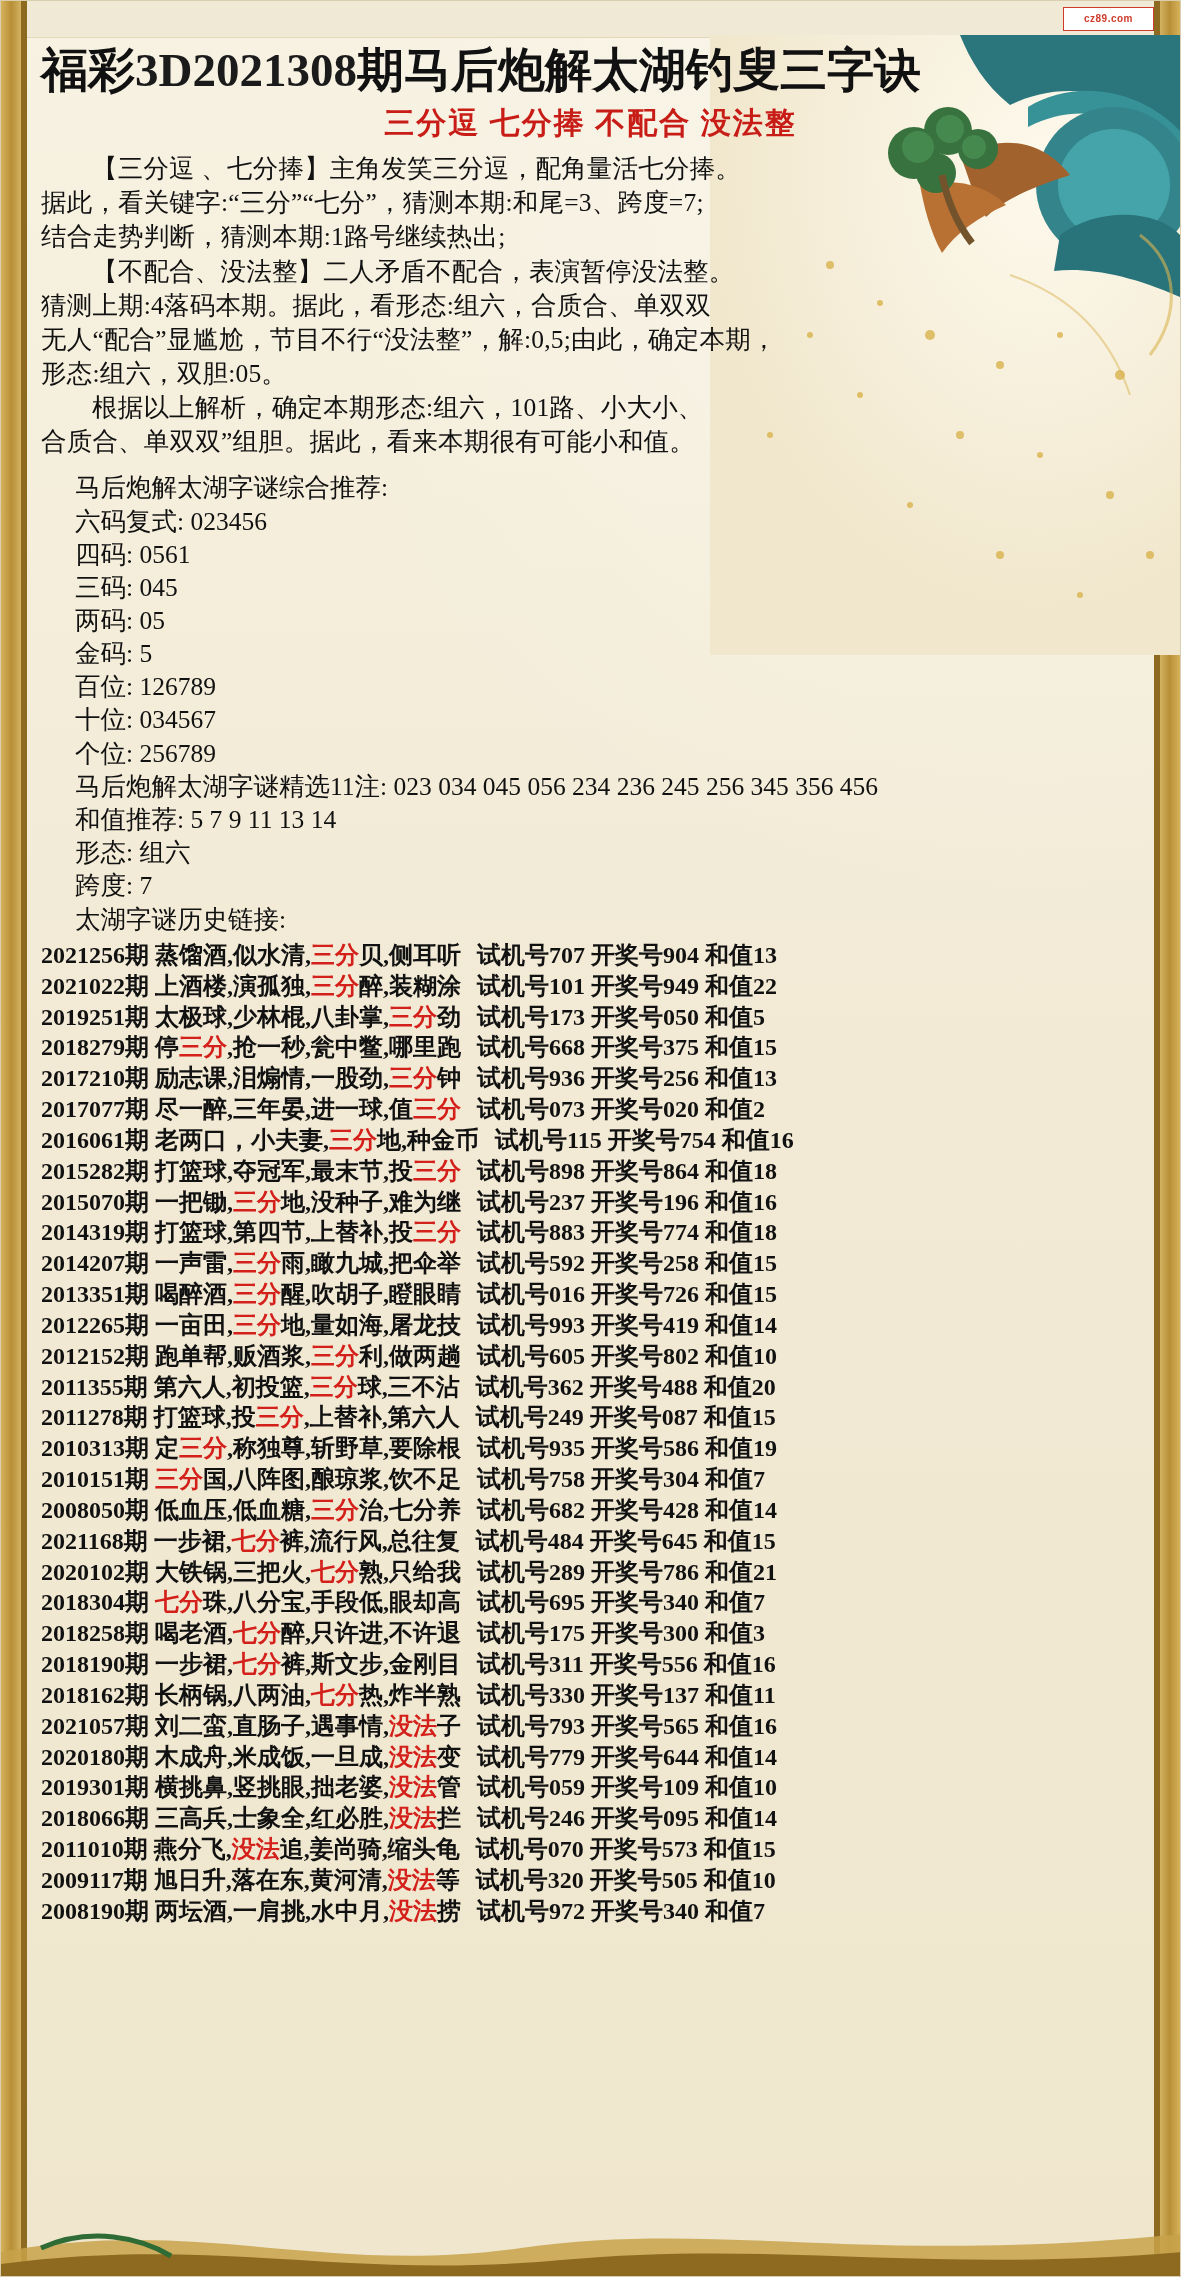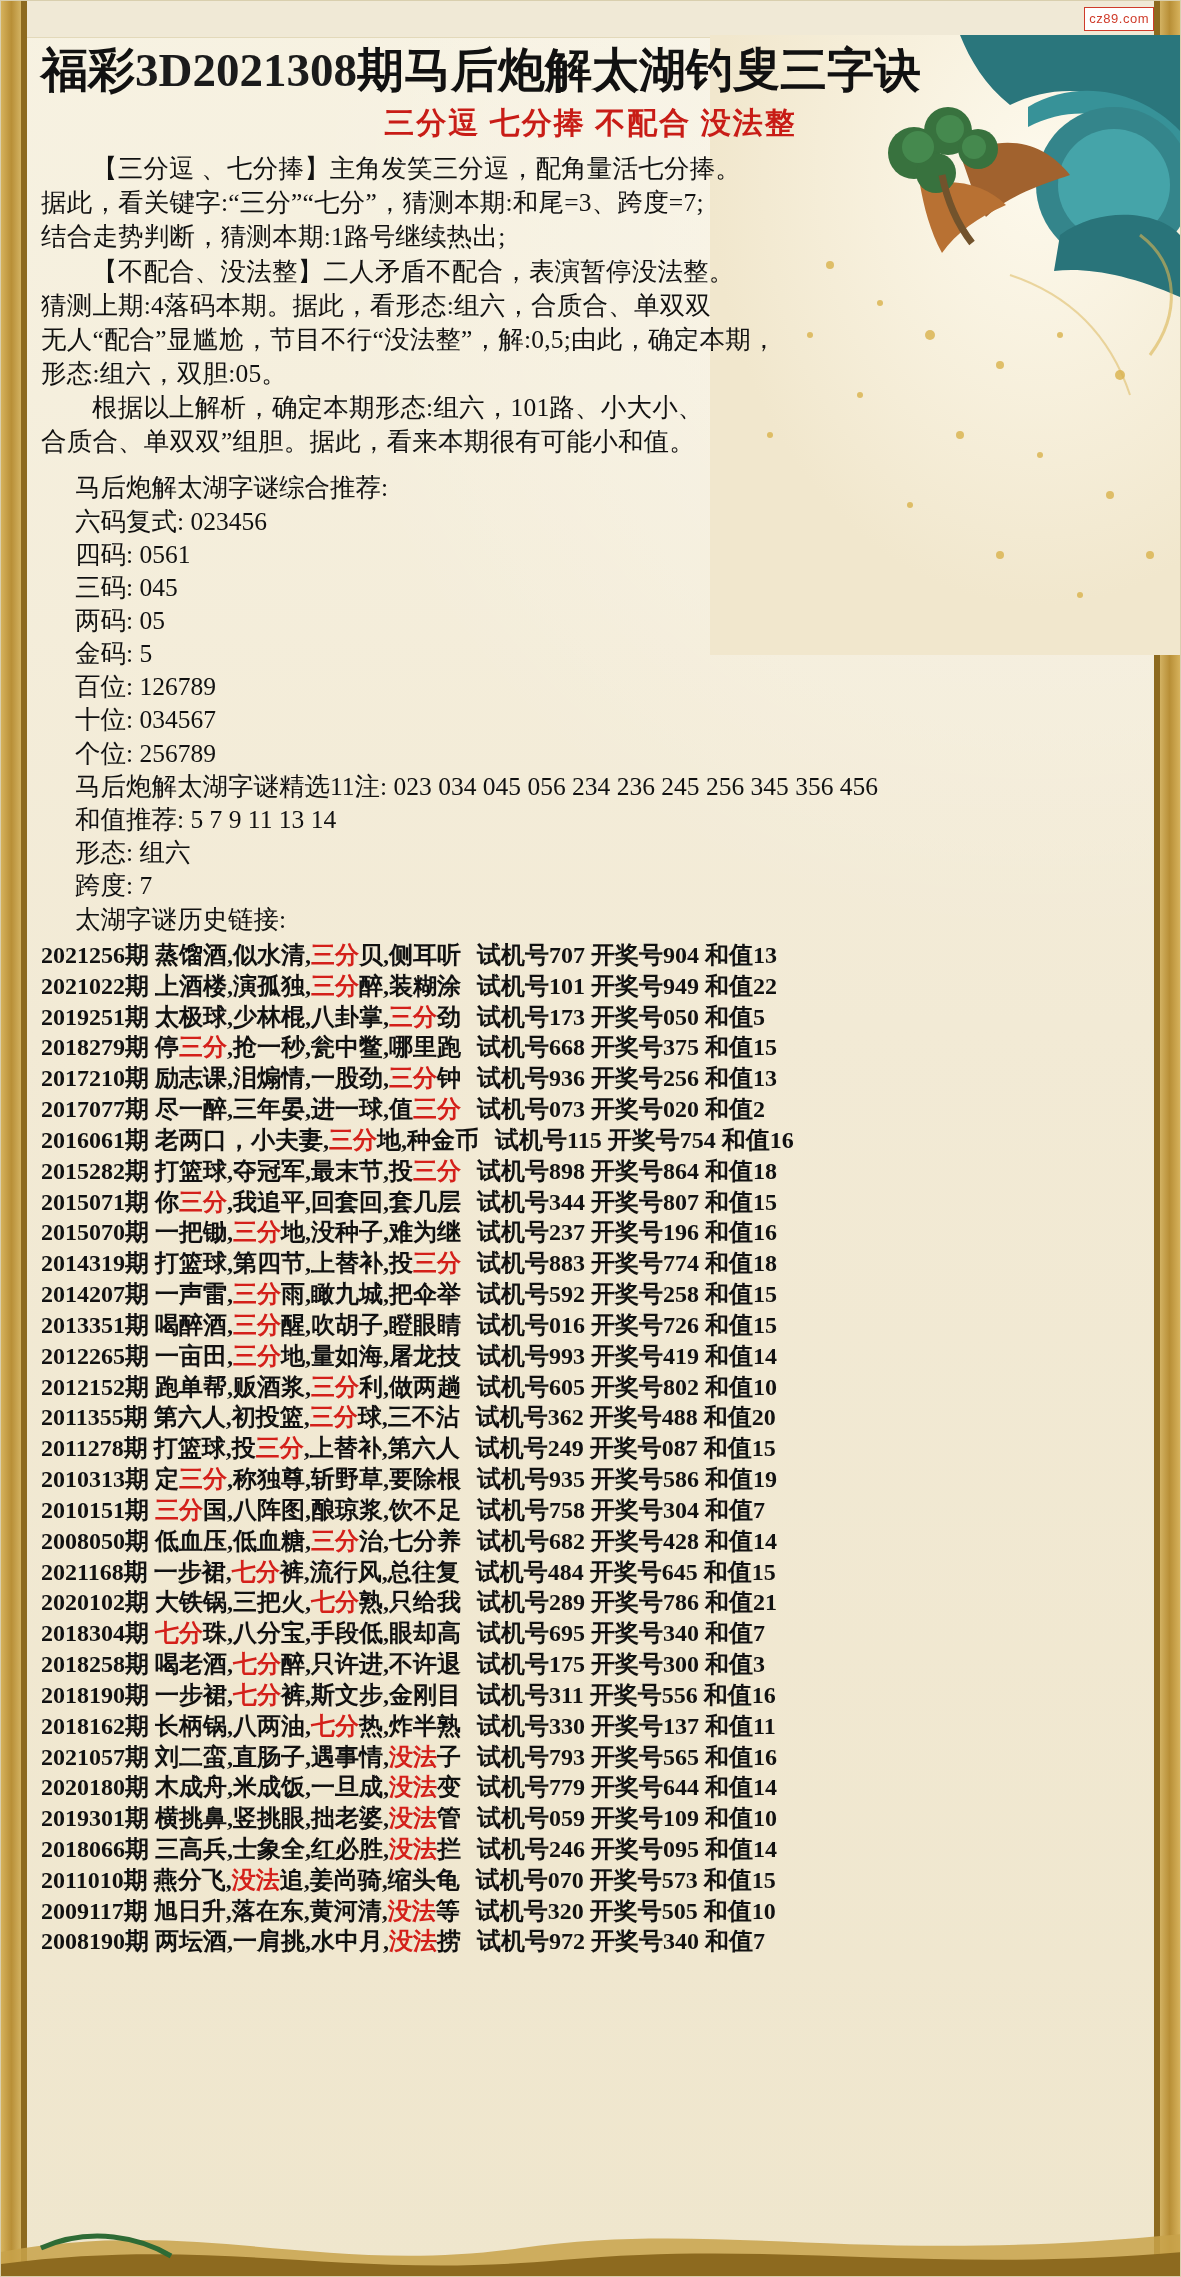--- a/index.html
+++ b/index.html
@@ -48,23 +48,23 @@
     background: #f0e9d6;
     border-bottom: 1px solid #e3d9ba;
   }
   .logo-chip {
     position: absolute;
     right: 26px;
     top: 6px;
     background: #ffffff;
     border: 1px solid #cf3b2a;
     color: #cf3b2a;
-    font-size: 13px;
-    font-weight: normal;
-    padding: 2px 4px;
+    font-size: 10px;
+    font-weight: bold;
+    padding: 2px 20px;
     line-height: 18px;
     letter-spacing: .5px;
   }
 
   
   .art {
     position: absolute;
     right: 0;
     top: 34px;
     width: 470px;
@@ -293,21 +293,20 @@
 
     <div class="hist">
         <div class="hrow"><span class="seg">2021256期</span><span class="seg"><span>蒸馏酒,似水清,</span><span class="kw">三分</span><span>贝,侧耳听</span></span><span class="sp"></span><span class="seg">试机号707</span><span class="seg">开奖号904</span><span class="seg">和值13</span></div>
         <div class="hrow"><span class="seg">2021022期</span><span class="seg"><span>上酒楼,演孤独,</span><span class="kw">三分</span><span>醉,装糊涂</span></span><span class="sp"></span><span class="seg">试机号101</span><span class="seg">开奖号949</span><span class="seg">和值22</span></div>
         <div class="hrow"><span class="seg">2019251期</span><span class="seg"><span>太极球,少林棍,八卦掌,</span><span class="kw">三分</span><span>劲</span></span><span class="sp"></span><span class="seg">试机号173</span><span class="seg">开奖号050</span><span class="seg">和值5</span></div>
         <div class="hrow"><span class="seg">2018279期</span><span class="seg"><span>停</span><span class="kw">三分</span><span>,抢一秒,瓮中鳖,哪里跑</span></span><span class="sp"></span><span class="seg">试机号668</span><span class="seg">开奖号375</span><span class="seg">和值15</span></div>
         <div class="hrow"><span class="seg">2017210期</span><span class="seg"><span>励志课,泪煽情,一股劲,</span><span class="kw">三分</span><span>钟</span></span><span class="sp"></span><span class="seg">试机号936</span><span class="seg">开奖号256</span><span class="seg">和值13</span></div>
         <div class="hrow"><span class="seg">2017077期</span><span class="seg"><span>尽一醉,三年晏,进一球,值</span><span class="kw">三分</span><span></span></span><span class="sp"></span><span class="seg">试机号073</span><span class="seg">开奖号020</span><span class="seg">和值2</span></div>
         <div class="hrow"><span class="seg">2016061期</span><span class="seg"><span>老两口，小夫妻,</span><span class="kw">三分</span><span>地,种金币</span></span><span class="sp"></span><span class="seg">试机号115</span><span class="seg">开奖号754</span><span class="seg">和值16</span></div>
         <div class="hrow"><span class="seg">2015282期</span><span class="seg"><span>打篮球,夺冠军,最末节,投</span><span class="kw">三分</span><span></span></span><span class="sp"></span><span class="seg">试机号898</span><span class="seg">开奖号864</span><span class="seg">和值18</span></div>
-        <div class="hrow"><span class="seg">2015071期</span><span class="seg"><span>你</span><span class="kw">三分</span><span>,我追平,回套回,套几层</span></span><span class="sp"></span><span class="seg">试机号344</span><span class="seg">开奖号807</span><span class="seg">和值15</span></div>
         <div class="hrow"><span class="seg">2015070期</span><span class="seg"><span>一把锄,</span><span class="kw">三分</span><span>地,没种子,难为继</span></span><span class="sp"></span><span class="seg">试机号237</span><span class="seg">开奖号196</span><span class="seg">和值16</span></div>
         <div class="hrow"><span class="seg">2014319期</span><span class="seg"><span>打篮球,第四节,上替补,投</span><span class="kw">三分</span><span></span></span><span class="sp"></span><span class="seg">试机号883</span><span class="seg">开奖号774</span><span class="seg">和值18</span></div>
         <div class="hrow"><span class="seg">2014207期</span><span class="seg"><span>一声雷,</span><span class="kw">三分</span><span>雨,瞰九城,把伞举</span></span><span class="sp"></span><span class="seg">试机号592</span><span class="seg">开奖号258</span><span class="seg">和值15</span></div>
         <div class="hrow"><span class="seg">2013351期</span><span class="seg"><span>喝醉酒,</span><span class="kw">三分</span><span>醒,吹胡子,瞪眼睛</span></span><span class="sp"></span><span class="seg">试机号016</span><span class="seg">开奖号726</span><span class="seg">和值15</span></div>
         <div class="hrow"><span class="seg">2012265期</span><span class="seg"><span>一亩田,</span><span class="kw">三分</span><span>地,量如海,屠龙技</span></span><span class="sp"></span><span class="seg">试机号993</span><span class="seg">开奖号419</span><span class="seg">和值14</span></div>
         <div class="hrow"><span class="seg">2012152期</span><span class="seg"><span>跑单帮,贩酒浆,</span><span class="kw">三分</span><span>利,做两趟</span></span><span class="sp"></span><span class="seg">试机号605</span><span class="seg">开奖号802</span><span class="seg">和值10</span></div>
         <div class="hrow"><span class="seg">2011355期</span><span class="seg"><span>第六人,初投篮,</span><span class="kw">三分</span><span>球,三不沾</span></span><span class="sp"></span><span class="seg">试机号362</span><span class="seg">开奖号488</span><span class="seg">和值20</span></div>
         <div class="hrow"><span class="seg">2011278期</span><span class="seg"><span>打篮球,投</span><span class="kw">三分</span><span>,上替补,第六人</span></span><span class="sp"></span><span class="seg">试机号249</span><span class="seg">开奖号087</span><span class="seg">和值15</span></div>
         <div class="hrow"><span class="seg">2010313期</span><span class="seg"><span>定</span><span class="kw">三分</span><span>,称独尊,斩野草,要除根</span></span><span class="sp"></span><span class="seg">试机号935</span><span class="seg">开奖号586</span><span class="seg">和值19</span></div>
         <div class="hrow"><span class="seg">2010151期</span><span class="seg"><span></span><span class="kw">三分</span><span>国,八阵图,酿琼浆,饮不足</span></span><span class="sp"></span><span class="seg">试机号758</span><span class="seg">开奖号304</span><span class="seg">和值7</span></div>

